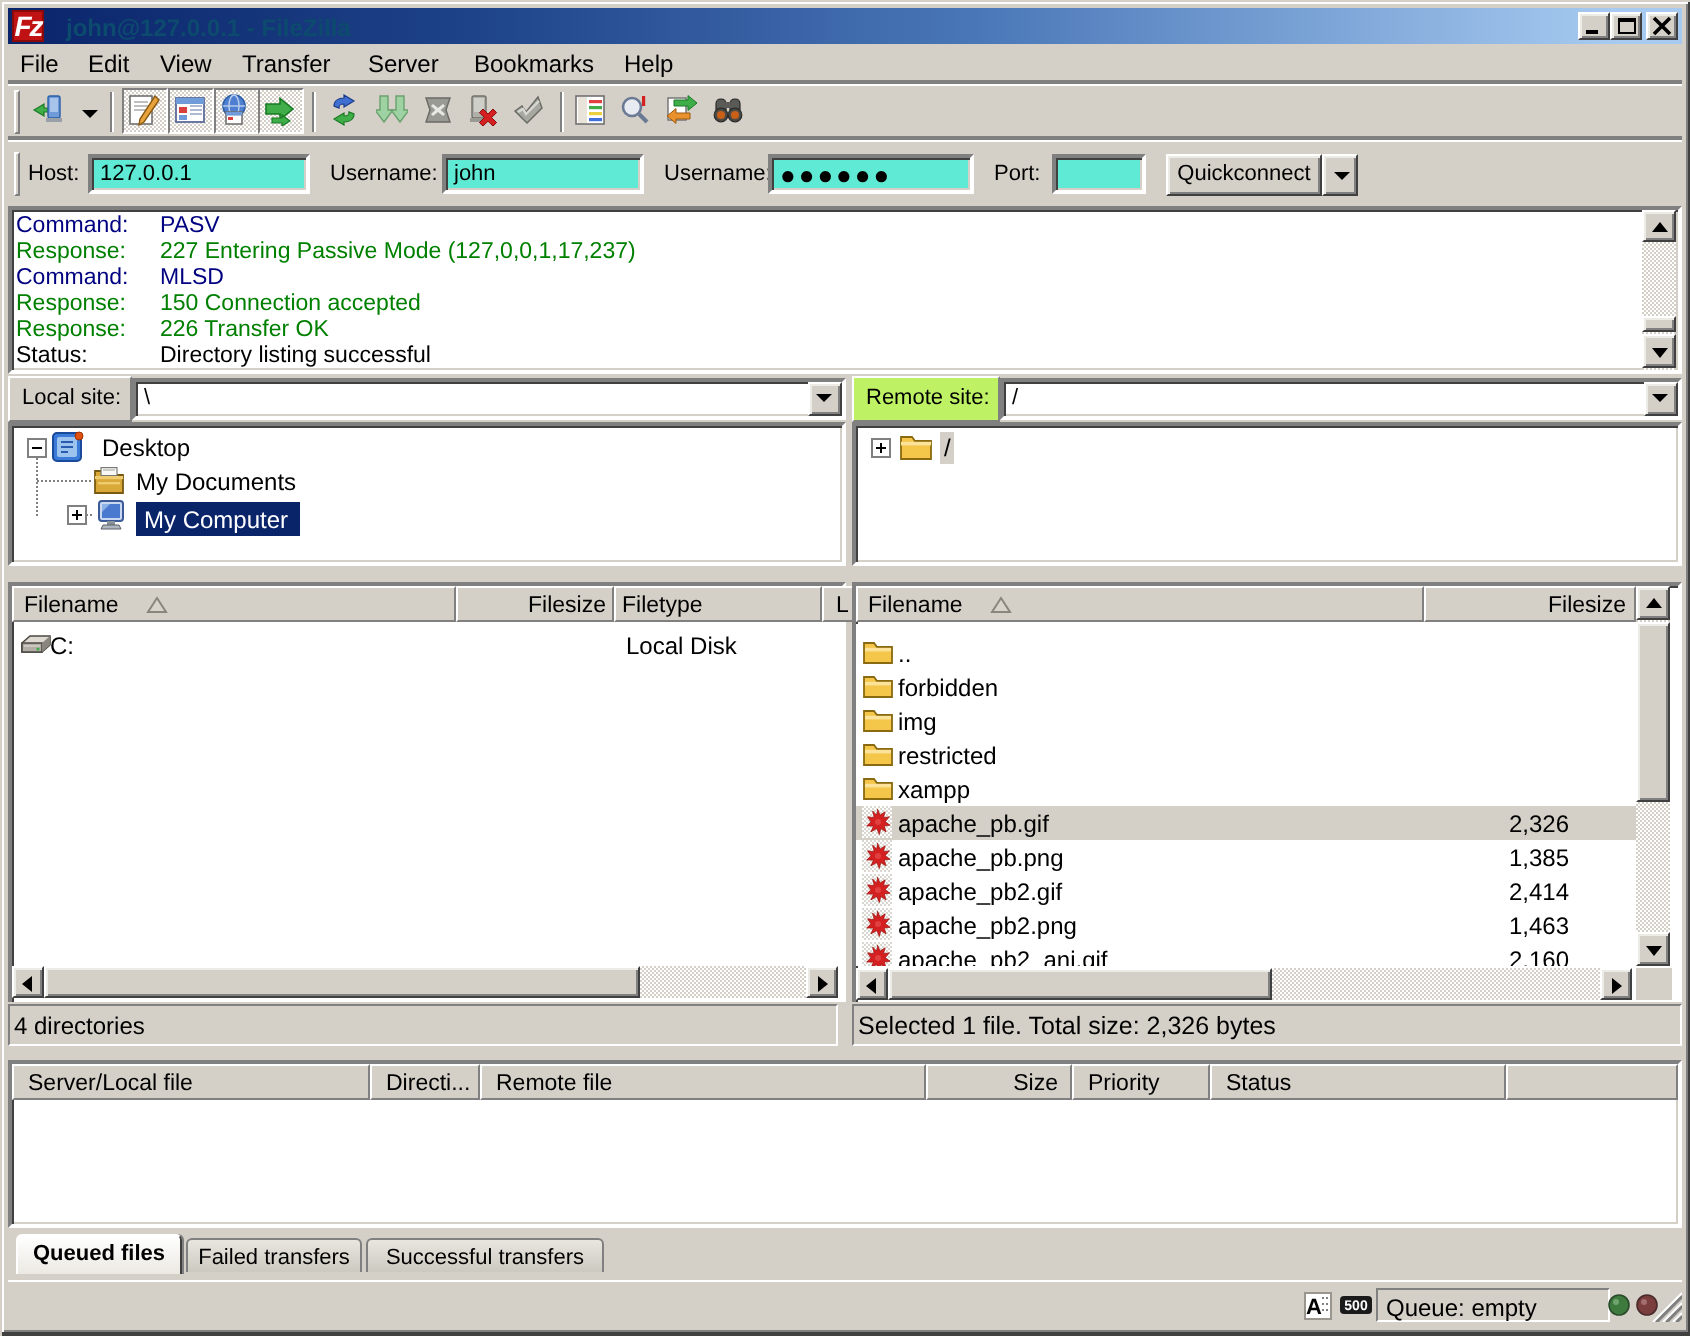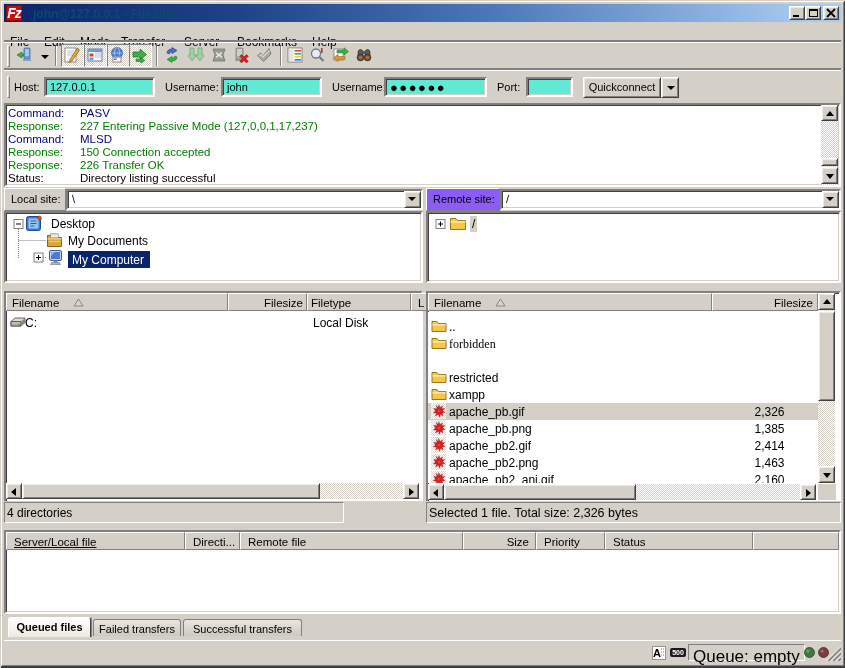--- a/index.html
+++ b/index.html
@@ -14,21 +14,21 @@
 .btn3d { border:1px solid; border-color:#fff #404040 #404040 #fff; box-shadow: inset 1px 1px 0 #ecebe5, inset -1px -1px 0 #808080; background:#d4d0c8; }
 .dither { background-color:#fff; background-image: linear-gradient(45deg,#d4d0c8 25%,transparent 25%,transparent 75%,#d4d0c8 75%), linear-gradient(45deg,#d4d0c8 25%,transparent 25%,transparent 75%,#d4d0c8 75%); background-size:2px 2px; background-position:0 0,1px 1px; }
 
 
 .titlebar { left:4px; top:4px; width:837px; height:18px; background:linear-gradient(90deg,#0a246a 0%,#1e4388 28%,#4a77b8 58%,#a6caf0 96%); }
 .fzicon { left:6px; top:5px; width:16px; height:16px; background:#c01212; color:#fff; font-weight:bold; font-style:italic; font-size:14px; text-align:center; line-height:16px; letter-spacing:-1px; box-shadow: inset 0 0 0 1px #8a0a0a; }
 .title { left:33px; top:7px; color:#0c4a6e; font-weight:bold; font-size:12px; }
 .wbtn { top:6px; width:16px; height:14px; background:#d4d0c8; border:1px solid; border-color:#fff #404040 #404040 #fff; box-shadow: inset 1px 1px 0 #ecebe5, inset -1px -1px 0 #808080; }
 
 
-.menubar { left:4px; top:32px; width:837px; height:19px; }
+.menubar { left:4px; top:22px; width:837px; height:19px; }
 .mi { position:absolute; top:3px; font-size:12px; }
 
 
 .toolbar { left:4px; top:42px; width:837px; height:27px; border-top:1px solid #fff; box-shadow:0 -2px 0 #808080; }
 .tsep { position:absolute; top:3px; width:2px; height:20px; border-left:1px solid #808080; border-right:1px solid #fff; }
 .grip { position:absolute; width:3px; border:1px solid; border-color:#fff #808080 #808080 #fff; }
 .tgl { position:absolute; top:1px; width:23px; height:23px; border:1px solid; border-color:#808080 #fff #fff #808080; background-color:#fff;
   background-image: linear-gradient(45deg,#d4d0c8 25%,transparent 25%,transparent 75%,#d4d0c8 75%), linear-gradient(45deg,#d4d0c8 25%,transparent 25%,transparent 75%,#d4d0c8 75%);
   background-size:2px 2px; background-position:0 0,1px 1px; }
 .ticon { position:absolute; top:5px; width:16px; height:16px; }
@@ -92,21 +92,21 @@
   </div>
 <div class="abs wbtn" style="left:823px;">
     <svg style="position:absolute; left:2px; top:1px; width:10px; height:10px;" viewBox="0 0 10 10">
       <path d="M1 1 L9 9 M9 1 L1 9" stroke="#000" stroke-width="1.8"></path>
     </svg>
   </div>
 
 <div class="abs menubar">
   <span class="mi" style="left:6px;">File</span>
   <span class="mi" style="left:40px;">Edit</span>
-  <span class="mi" style="left:76px;">Mode</span>
+  <span class="mi" style="left:76px;">View</span>
   <span class="mi" style="left:117px;">Transfer</span>
   <span class="mi" style="left:180px;">Server</span>
   <span class="mi" style="left:233px;">Bookmarks</span>
   <span class="mi" style="left:308px;">Help</span>
 </div>
 
 <div class="abs toolbar">
   <div class="grip" style="left:3px; top:2px; height:22px;"></div>
 
   <svg class="ticon" style="left:12px; top:4px;" viewBox="0 0 16 16">
@@ -324,24 +324,24 @@
 
 <div class="abs dither" style="left:6px; top:483px; width:413px; height:16px;"></div>
 <div class="abs sbbtn" style="left:6px; top:483px; width:16px; height:16px;">
     <div class="arr" style="left:4px; top:4px; border:4px solid transparent; border-right:5px solid #000; border-left:none;"></div>
   </div>
 <div class="abs thumbh" style="left:22px; top:483px; width:298px; height:16px;"></div>
 <div class="abs sbbtn" style="left:403px; top:483px; width:16px; height:16px;">
     <div class="arr" style="left:5px; top:4px; border:4px solid transparent; border-left:5px solid #000; border-right:none;"></div>
   </div>
 
-<div class="abs statline" style="left:4px; top:502px; width:340px; height:21px;">4 directories</div>
+<div class="abs statline" style="left:4px; top:502px; width:415px; height:21px;">4 directories</div>
 
 <div class="abs" style="left:426px; top:188px; width:415px; height:23px;">
-  <div class="abs" style="left:0; top:0; width:74px; height:23px; border:1px solid; border-color:#fff #808080 #808080 #fff; background:#8b5cf6; padding:4px 0 0 6px;">Remote site:</div>
+  <div class="abs" style="left:0; top:0; width:74px; height:23px; border:1px solid; border-color:#fff #808080 #808080 #fff; background:#bef264; padding:4px 0 0 6px;">Remote site:</div>
   <div class="combo" style="left:74px; top:1px; width:341px; height:21px;">
     <div style="position:absolute; left:4px; top:2px;">/</div>
     <div class="cbtn">
         <div class="darr" style="left:3px; top:5px;"></div>
       </div>
   </div>
 </div>
 
 <div class="abs pane" style="left:426px; top:211px; width:415px; height:72px;">
   <svg style="position:absolute; left:0; top:0; width:411px; height:68px;" viewBox="0 0 411 68">
@@ -367,21 +367,27 @@
   <div class="row" style="left:0; top:6px; width:390px;">
       <svg class="ficon fold" style="left:3px;" viewBox="0 0 16 16">
         <use href="#folderico"></use>
       </svg>
       <span class="cell" style="left:21px;">..</span>
     </div>
   <div class="row" style="left:0; top:23px; width:390px;">
       <svg class="ficon fold" style="left:3px;" viewBox="0 0 16 16">
         <use href="#folderico"></use>
       </svg>
-      <span class="cell" style="left:21px;font-family:Liberation Serif, serif;">forbidden</span>
+      <span class="cell" style="left:21px;">forbidden</span>
+    </div>
+  <div class="row" style="left:0; top:40px; width:390px;">
+      <svg class="ficon fold" style="left:3px;" viewBox="0 0 16 16">
+        <use href="#folderico"></use>
+      </svg>
+      <span class="cell" style="left:21px;">img</span>
     </div>
   <div class="row" style="left:0; top:57px; width:390px;">
       <svg class="ficon fold" style="left:3px;" viewBox="0 0 16 16">
         <use href="#folderico"></use>
       </svg>
       <span class="cell" style="left:21px;">restricted</span>
     </div>
   <div class="row" style="left:0; top:74px; width:390px;">
       <svg class="ficon fold" style="left:3px;" viewBox="0 0 16 16">
         <use href="#folderico"></use>
@@ -458,21 +464,21 @@
   </div>
 <div class="abs thumbh" style="left:444px; top:484px; width:192px; height:16px;"></div>
 <div class="abs" style="left:818px; top:484px; width:18px; height:16px; background:#d4d0c8;"></div>
 <div class="abs sbbtn" style="left:800px; top:484px; width:16px; height:16px;">
     <div class="arr" style="left:5px; top:4px; border:4px solid transparent; border-left:5px solid #000; border-right:none;"></div>
   </div>
 
 <div class="abs statline" style="left:426px; top:502px; width:415px; height:21px; font-size:12.5px;">Selected 1 file. Total size: 2,326 bytes</div>
 
 <div class="abs pane" style="left:4px; top:530px; width:837px; height:84px;">
-  <div class="hseg" style="left:0px; width:179px; padding-left:7px;text-decoration:underline;">Server/Local file</div>
+  <div class="hseg" style="left:0px; width:179px; padding-left:7px;">Server/Local file</div>
   <div class="hseg" style="left:179px; width:55px; padding-left:7px;">Directi...</div>
   <div class="hseg" style="left:234px; width:223px; padding-left:7px;">Remote file</div>
   <div class="hseg" style="left:457px; width:73px; text-align:right; padding-right:6px;">Size</div>
   <div class="hseg" style="left:530px; width:69px; padding-left:7px;">Priority</div>
   <div class="hseg" style="left:599px; width:148px; padding-left:7px;">Status</div>
   <div class="hseg" style="left:747px; width:86px;"></div>
 </div>
 
 <div class="abs tab active" style="left:8px; top:617px; width:83px;">Queued files</div>
 <div class="abs tab" style="left:93px; top:619px; width:88px;">Failed transfers</div>
@@ -486,21 +492,21 @@
     <text x="5" y="11" font-family="Liberation Sans" font-size="11" font-weight="bold" fill="#000" text-anchor="middle">A</text>
     <line x1="9" y1="3" x2="12" y2="3" stroke="#808080" stroke-dasharray="1,1"></line>
     <line x1="9" y1="6" x2="12" y2="6" stroke="#808080" stroke-dasharray="1,1"></line>
     <line x1="9" y1="9" x2="12" y2="9" stroke="#808080" stroke-dasharray="1,1"></line>
   </svg>
 
   <svg style="position:absolute; left:666px; top:8px; width:16px; height:9px;" viewBox="0 0 16 9">
     <rect x="0" y="0" width="16" height="9" rx="2" fill="#1a1a1a"></rect>
     <text x="8" y="7" font-family="Liberation Sans" font-size="7" font-weight="bold" fill="#fff" text-anchor="middle">500</text>
   </svg>
-  <div class="sunk1" style="position:absolute; left:684px; top:4px; width:117px; height:17px; padding:2px 0 0 4px; background:#d4d0c8; font-size:17px;">Queue: empty</div>
+  <div class="sunk1" style="position:absolute; left:684px; top:4px; width:117px; height:17px; padding:2px 0 0 4px; background:#d4d0c8; font-size:12px;">Queue: empty</div>
   <svg style="position:absolute; left:800px; top:7px; width:26px; height:11px;" viewBox="0 0 26 11">
     <circle cx="5.5" cy="5.5" r="5" fill="#3e7a3e" stroke="#2a4a2a" stroke-width="0.8"></circle>
     <circle cx="4" cy="4" r="1.5" fill="#7aae7a" opacity="0.8"></circle>
     <circle cx="19.5" cy="5.5" r="5" fill="#7a3e3e" stroke="#4a2a2a" stroke-width="0.8"></circle>
     <circle cx="18" cy="4" r="1.5" fill="#ae7a7a" opacity="0.8"></circle>
   </svg>
 
   <svg style="position:absolute; left:822px; top:5px; width:15px; height:16px;" viewBox="0 0 15 16">
     <g stroke="#808080" stroke-width="2">
       <line x1="15" y1="3" x2="2" y2="16"></line>

